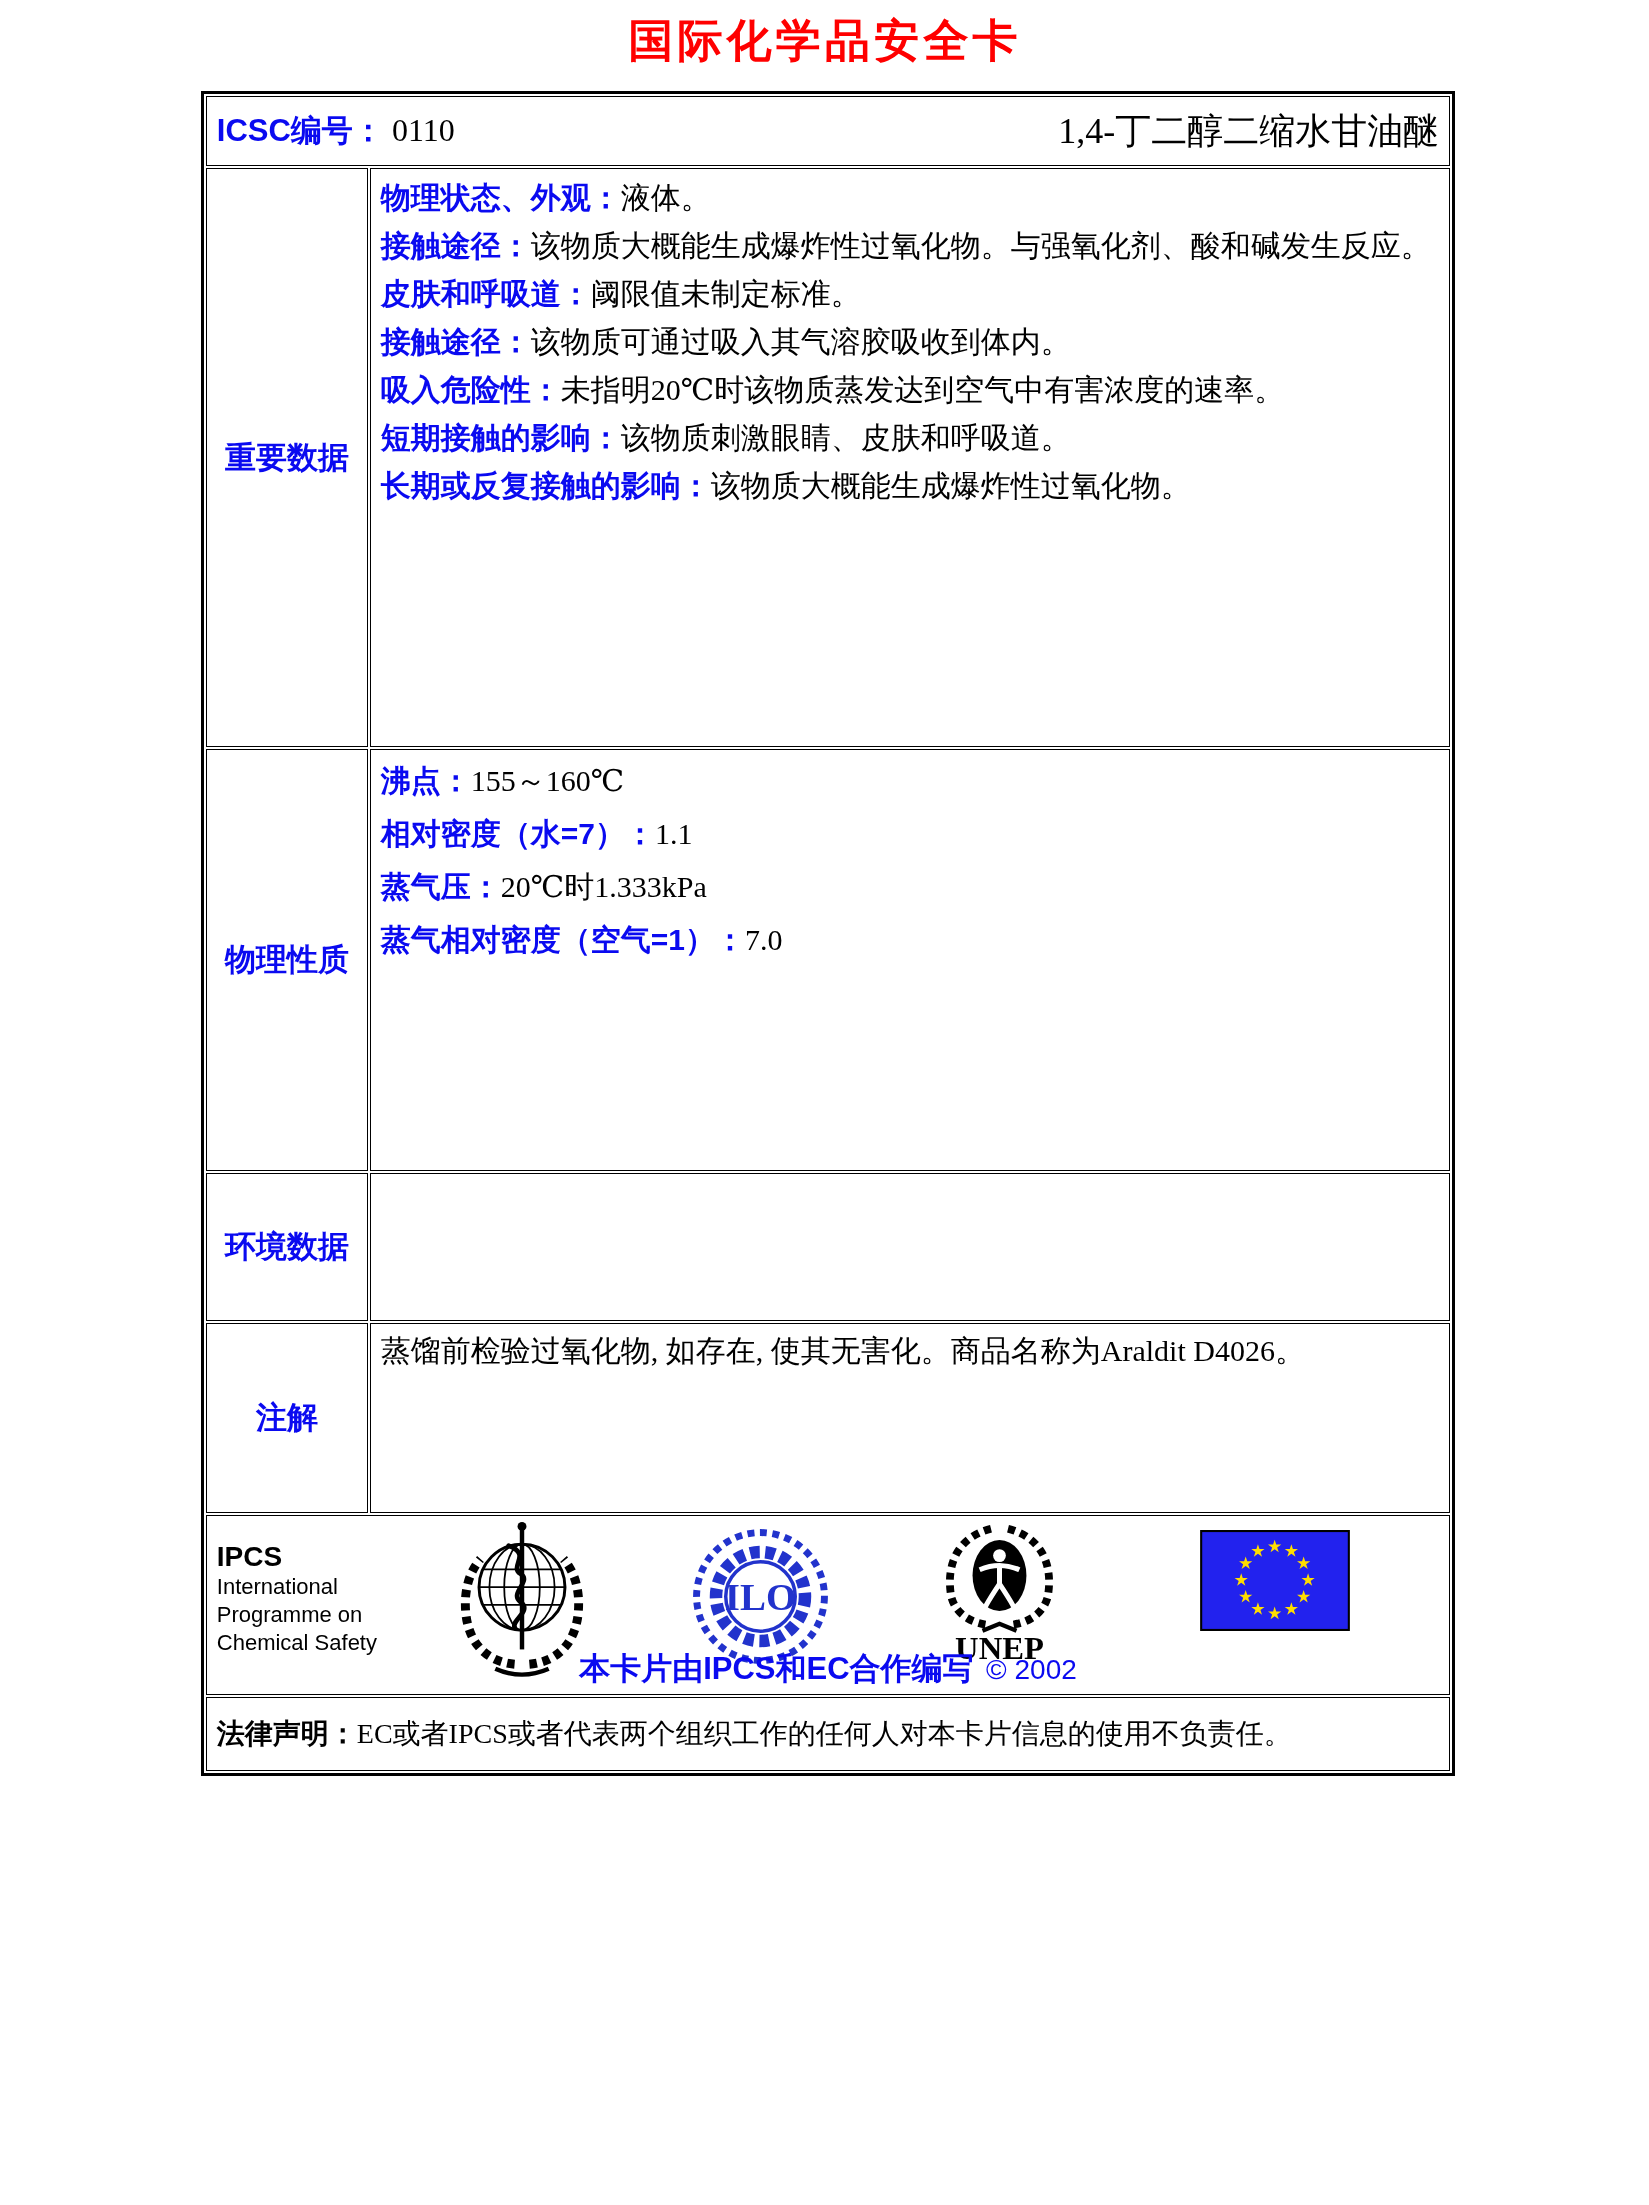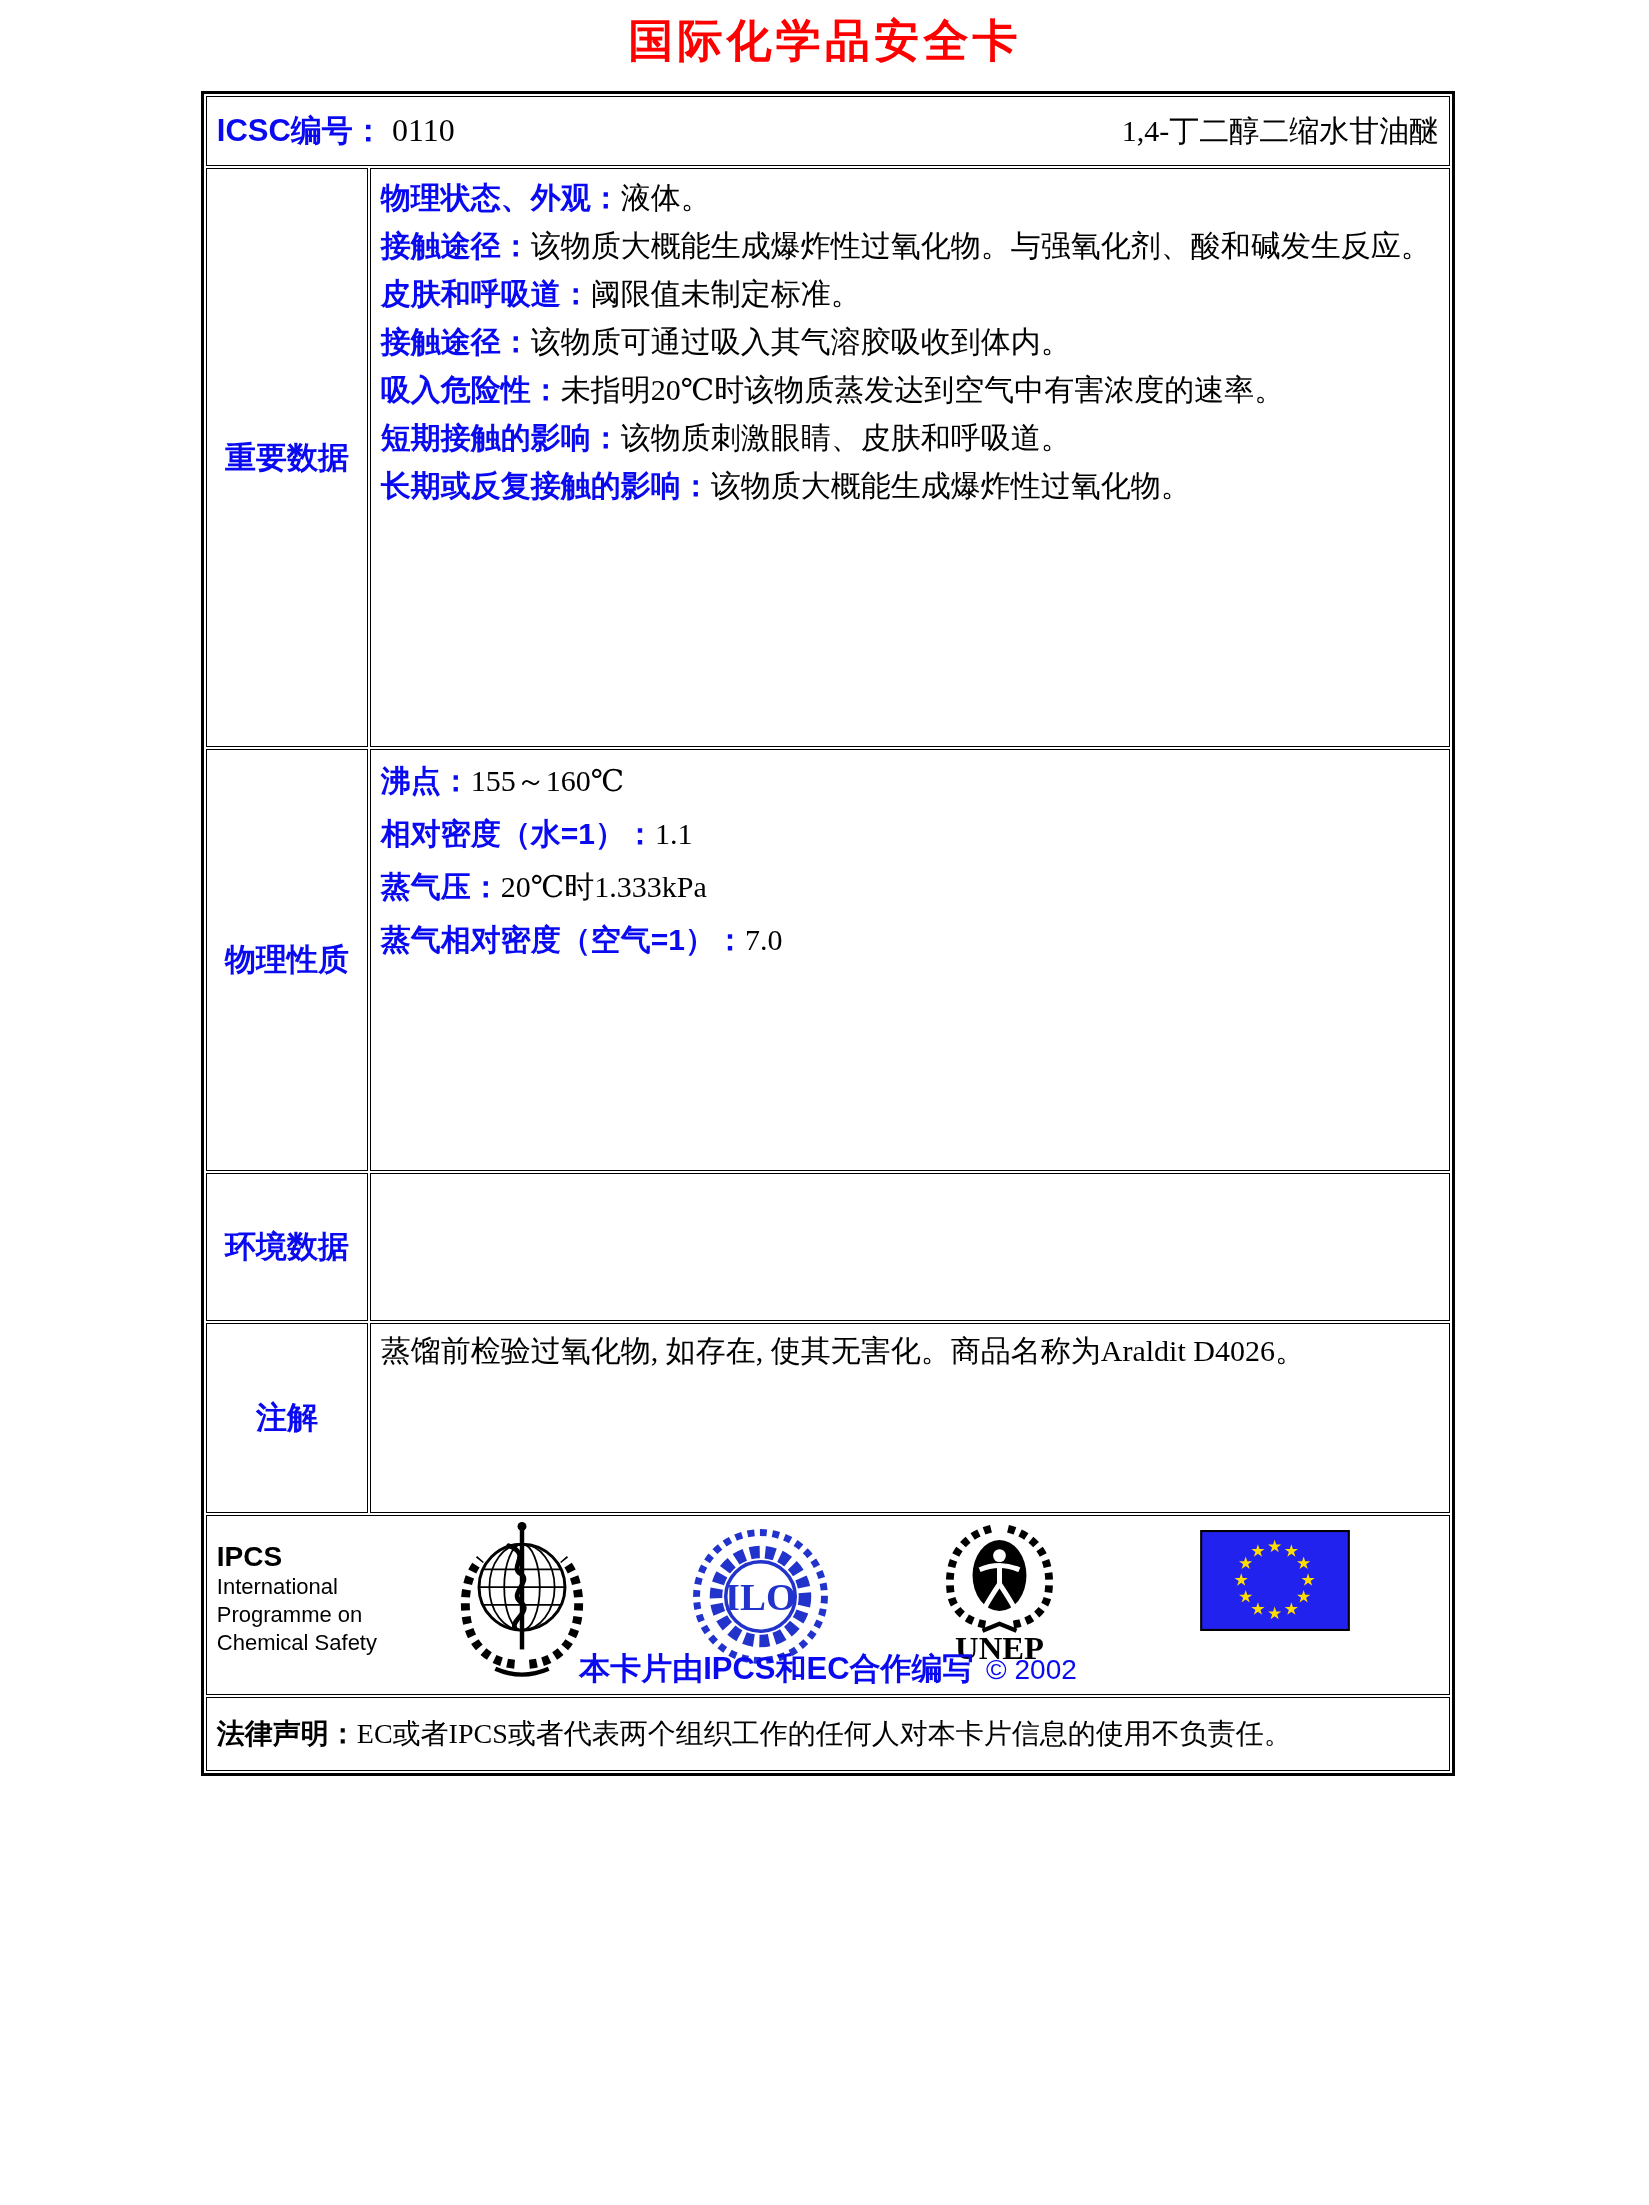--- a/index.html
+++ b/index.html
@@ -59,21 +59,21 @@
   }
   .section-label { font-size: 31px; }
   .hdr-flex {
     display: flex;
     justify-content: space-between;
     align-items: center;
     width: 100%;
   }
   .hdr-left { font-size: 32px; }
   .hdr-left .blue { font-size: 31px; }
-  .hdr-right { font-size: 30px; }
+  .hdr-right { font-size: 36px; }
   .line {
     font-size: 30px;
     line-height: 48px;
     margin: 0;
   }
   .r-physical .line { line-height: 53px; }
   .line .blue { font-size: 30px; }
   .notes-text { font-size: 30px; line-height: 46px; }
   .add-line { font-size: 30px; }
   .legal-line { font-size: 28px; }
@@ -153,21 +153,21 @@
         <div class="line"><span class="blue">长期或反复接触的影响：</span><span>该物质大概能生成爆炸性过氧化物。</span></div>
       </td>
     </tr>
 
     <tr class="r-physical">
       <td class="cell label-cell">
         <span class="blue section-label">物理性质</span>
       </td>
       <td class="cell">
         <div class="line"><span class="blue">沸点：</span><span>155～160℃</span></div>
-        <div class="line"><span class="blue">相对密度（水=1）：</span><span>1.1</span></div>
+        <div class="line"><span class="blue">相对密度（水=7）：</span><span>1.1</span></div>
         <div class="line"><span class="blue">蒸气压：</span><span>20℃时1.333kPa</span></div>
         <div class="line"><span class="blue">蒸气相对密度（空气=1）：</span><span>7.0</span></div>
       </td>
     </tr>
 
     <tr class="r-env">
       <td class="cell label-cell">
         <span class="blue section-label">环境数据</span>
       </td>
       <td class="cell">

